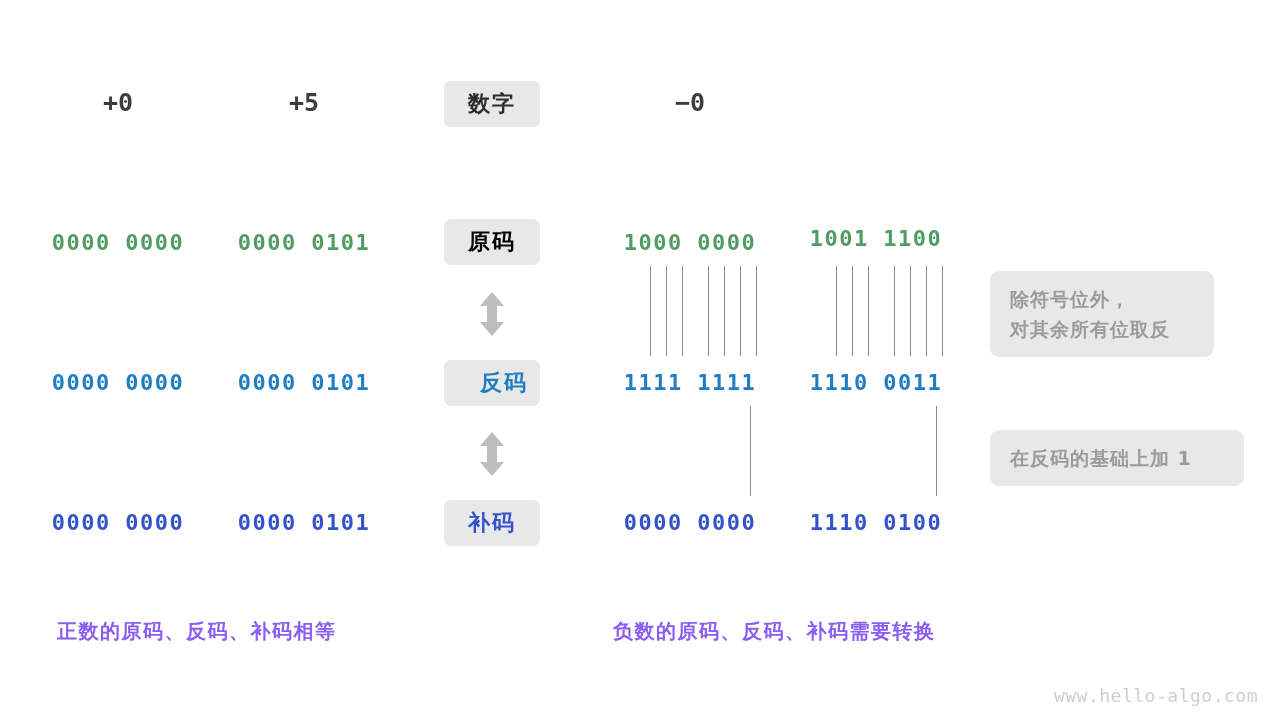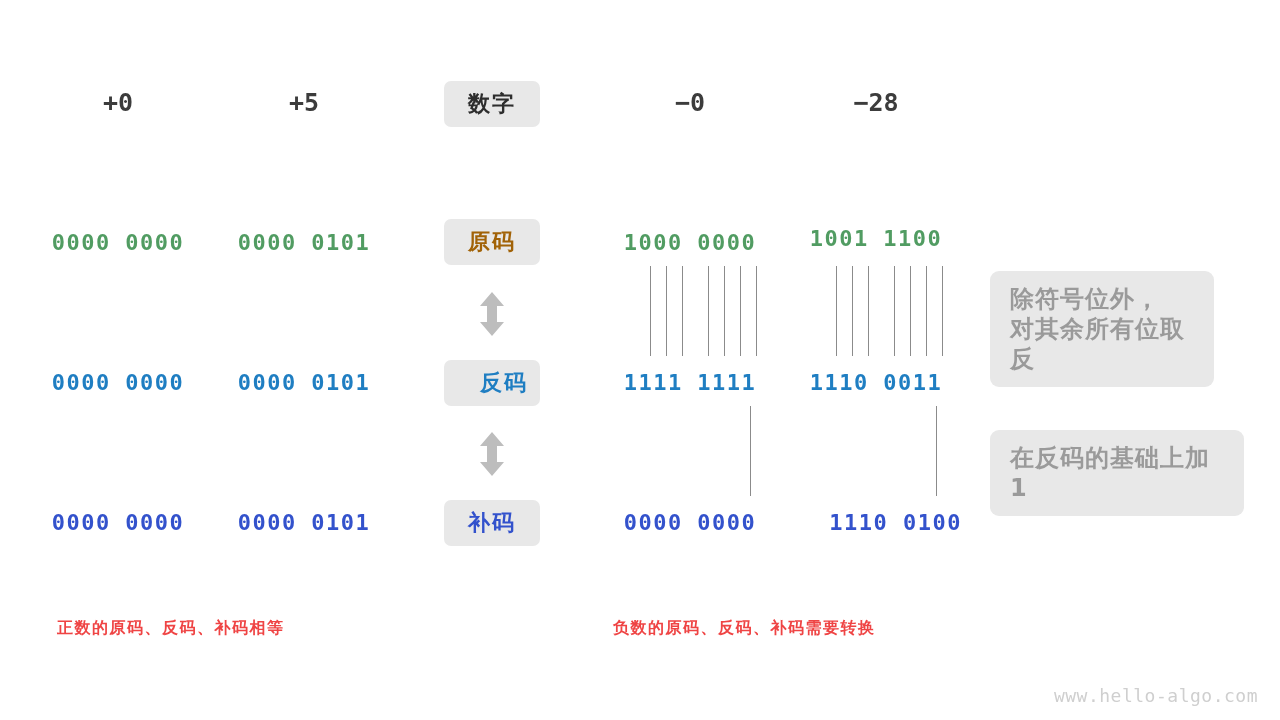--- a/index.html
+++ b/index.html
@@ -52,21 +52,21 @@
     border-radius: 7px;
     display: flex;
     align-items: center;
     justify-content: center;
     font-family: "DejaVu Sans", sans-serif;
     font-size: 22px;
     font-weight: bold;
     letter-spacing: 2px;
   }
   .badge.dark   { color: #2d2d2d; }
-  .badge.green  { color: #a16207; }
+  .badge.green  { color: #000000; }
   .badge.blue   { color: #1f7ec2; padding-left: 24px; }
   .badge.indigo { color: #3352cc; }
 
   
   .dblarrow {
     position: absolute;
     width: 30px;
     height: 48px;
   }
 
@@ -77,33 +77,33 @@
     background: #8b8b8b;
   }
 
   
   .note {
     position: absolute;
     background: #e8e8e8;
     border-radius: 9px;
     color: #9a9a9a;
     font-family: "DejaVu Sans", sans-serif;
-    font-size: 24px;
+    font-size: 19px;
     font-weight: bold;
     line-height: 30px;
     padding: 13px 20px;
     letter-spacing: 1px;
   }
 
   
   .caption {
     position: absolute;
-    color: #ef4444;
-    font-family: "DejaVu Sans", sans-serif;
-    font-size: 16px;
+    color: #8b5cf6;
+    font-family: "DejaVu Sans", sans-serif;
+    font-size: 20px;
     font-weight: bold;
     letter-spacing: 1.5px;
     white-space: nowrap;
     text-align: center;
   }
 
   
   .watermark {
     position: absolute;
     right: 22px;
@@ -120,21 +120,20 @@
 <div id="stage">
 
   <div class="cell num" style="left:32px;  top:88px; width:172px;">+0</div>
 
   <div class="cell num" style="left:218px; top:88px; width:172px;">+5</div>
 
   <div class="badge dark" style="left:444px; top:81px; width:96px; height:46px;">数字</div>
 
   <div class="cell num" style="left:604px; top:88px; width:172px;">−0</div>
 
-  <div class="cell num" style="left:790px; top:88px; width:172px;">−28</div>
 
   <div class="cell bits green" style="left:32px;  top:230px; width:172px;">0000 0000</div>
 
   <div class="cell bits green" style="left:218px; top:230px; width:172px;">0000 0101</div>
 
   <div class="badge green" style="left:444px; top:219px; width:96px; height:46px;">原码</div>
 
   <div class="cell bits green" style="left:604px; top:230px; width:172px;">1000 0000</div>
 
   <div class="cell bits green" style="left:790px; top:226px; width:172px;">1001 1100</div>
@@ -181,21 +180,21 @@
   </div>
 
   <div class="cell bits indigo" style="left:32px;  top:510px; width:172px;">0000 0000</div>
 
   <div class="cell bits indigo" style="left:218px; top:510px; width:172px;">0000 0101</div>
 
   <div class="badge indigo" style="left:444px; top:500px; width:96px; height:46px;font-family:Liberation Serif, serif;">补码</div>
 
   <div class="cell bits indigo" style="left:604px; top:510px; width:172px;">0000 0000</div>
 
-  <div class="cell bits indigo" style="left:790px; top:510px; width:172px;text-align:right;">1110 0100</div>
+  <div class="cell bits indigo" style="left:790px; top:510px; width:172px;">1110 0100</div>
 
   <div class="note" style="left:990px; top:271px; width:224px;">
     <div>除符号位外，</div>
     <div>对其余所有位取反</div>
   </div>
 
   <div class="note" style="left:990px; top:430px; width:254px;">
     <div>在反码的基础上加 1</div>
   </div>
 

